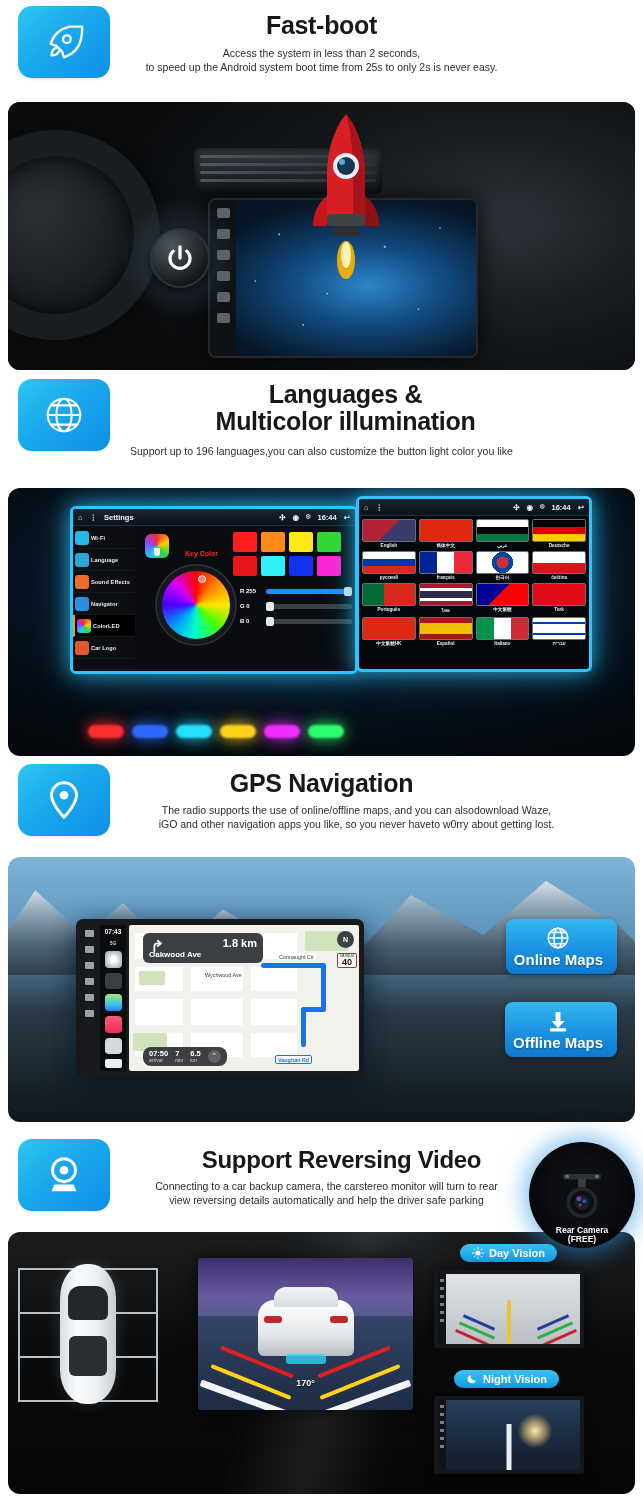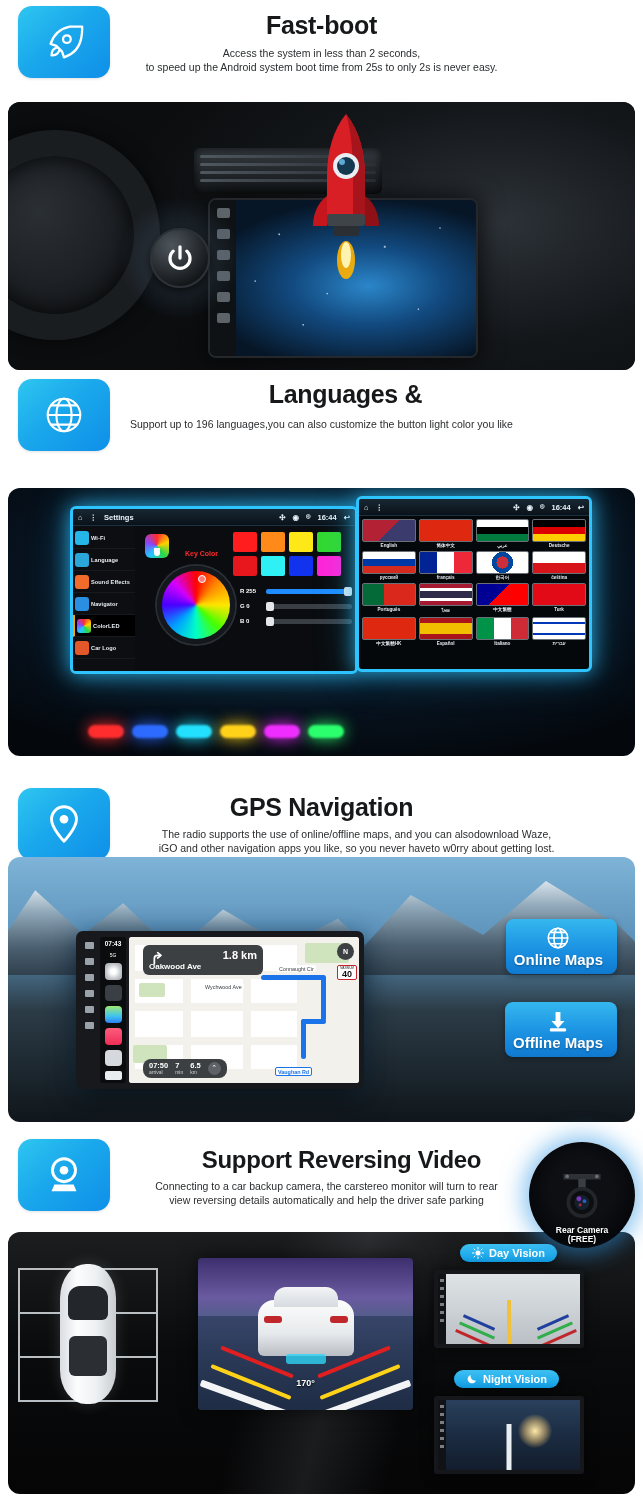--- a/index.html
+++ b/index.html
@@ -199,21 +199,21 @@
   .flag-name { color:#e6ecf1; font-size:4.6px; font-weight:bold; margin-top:1px; display:block; }
 
   
   .gps-bg { position:absolute; inset:0; background:linear-gradient(180deg,#7fb4d8 0%,#5e93bb 30%,#2b3b46 58%,#10161b 100%); }
   .mountains { position:absolute; left:0; right:0; top:0; height:118px; overflow:hidden; }
   .mt { position:absolute; bottom:0; background:linear-gradient(180deg,#e9f1f6 0%, #8fa7b8 32%, #4b6071 70%, #30404d 100%); }
   .navunit {
     position:absolute; left:68px; top:62px; width:288px; height:158px;
     background:#17191c; border-radius:7px; padding:6px 5px;
     box-shadow:0 8px 28px rgba(0,0,0,.7), 0 0 22px rgba(40,140,220,.25);
-    display:flex; gap:3px;margin-top:12px;
+    display:flex; gap:3px;
   }
   .nav-rail { width:16px; display:flex; flex-direction:column; align-items:center; gap:9px; padding-top:5px; }
   .nav-rail b { width:9px; height:7px; background:#9aa3aa; border-radius:1px; }
   .cp-rail { width:26px; background:#0b0c0e; border-radius:3px; padding:3px 0; display:flex; flex-direction:column; align-items:center; gap:5px; }
   .cp-time { color:#fff; font-size:6.5px; font-weight:bold; }
   .cp-sig { color:#fff; font-size:5px; }
   .cp-app { width:17px; height:17px; border-radius:4px; }
   .map { flex:1; position:relative; background:#f3f1ec; border-radius:3px; overflow:hidden; }
   .blk { position:absolute; background:#fff; }
   .grn { position:absolute; background:#cfe3bd; border-radius:2px; }
@@ -368,20 +368,21 @@
   <div class="sec-head" style="position:absolute;left:0;top:375px;height:110px;">
     <div class="badge" style="top:4px;">
       <svg viewBox="0 0 48 48" fill="none" stroke="#fff" stroke-width="2.2">
         <ellipse cx="24" cy="24" rx="17" ry="17"></ellipse>
         <ellipse cx="24" cy="24" rx="8" ry="17"></ellipse>
         <path d="M7 24h34M10 14h28M10 34h28"></path>
       </svg>
     </div>
     <div class="head-text" style="padding-top:6px;padding-left:48px;">
       <div class="h-title" style="font-size:25px;">Languages &amp;</div>
+      <div class="h-title" style="font-size:25px;">Multicolor illumination</div>
     </div>
     <div class="h-sub" style="text-align:center;margin-top:9px;">Support up to 196 languages,you can also customize the button light color you like</div>
   </div>
 
   <div class="panel" style="top:488px;height:268px;">
     <div class="lang-bg"></div>
 
     <div class="amb" style="left:80px;width:36px;background:#ff2d2d;box-shadow:0 0 16px #ff2d2d;"></div>
     <div class="amb" style="left:124px;width:36px;background:#2d6bff;box-shadow:0 0 16px #2d6bff;"></div>
     <div class="amb" style="left:168px;width:36px;background:#23e0ff;box-shadow:0 0 16px #23e0ff;"></div>
@@ -554,21 +555,21 @@
             <span class="flag-name">Italiano</span>
           </div>
         <div class="flag-cell">
             <span class="flag-img" style="display:block;background:linear-gradient(180deg,#fff 18%,#0038b8 18% 30%,#fff 30% 70%,#0038b8 70% 82%,#fff 82%)"></span>
             <span class="flag-name">עברית</span>
           </div>
       </div>
     </div>
   </div>
 
-  <div class="sec-head" style="position:absolute;left:0;top:784px;height:100px;">
+  <div class="sec-head" style="position:absolute;left:0;top:760px;height:100px;">
     <div class="badge" style="top:4px;">
       <svg viewBox="0 0 48 48" fill="none" stroke="#fff" stroke-width="3" stroke-linecap="round" stroke-linejoin="round">
         <path d="M24 6c-7.2 0-13 5.8-13 13 0 9.5 13 23 13 23s13-13.5 13-23c0-7.2-5.8-13-13-13z"></path>
         <circle cx="24" cy="19" r="4.5" fill="#fff" stroke="none"></circle>
       </svg>
     </div>
     <div class="head-text" style="padding-top:10px;">
       <div class="h-title" style="font-size:25px;">GPS Navigation</div>
       <div class="h-sub" style="margin-top:6px;padding-left:70px;">The radio supports the use of online/offline maps, and you can alsodownload Waze,</div>
       <div class="h-sub" style="padding-left:70px;">iGO and other navigation apps you like, so you never haveto w0rry about getting lost.</div>

